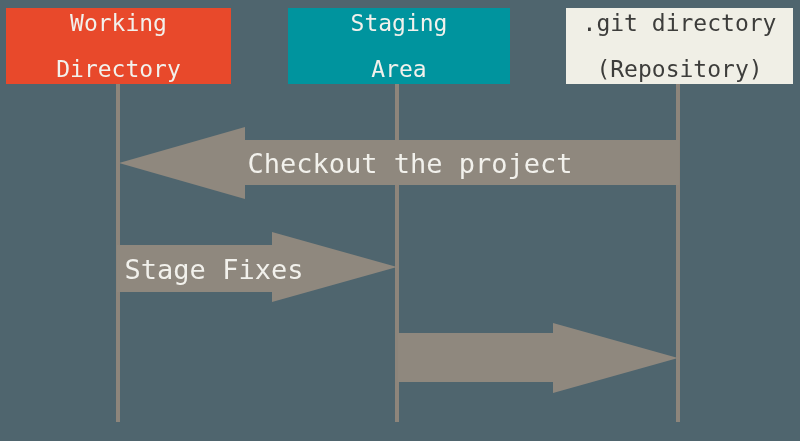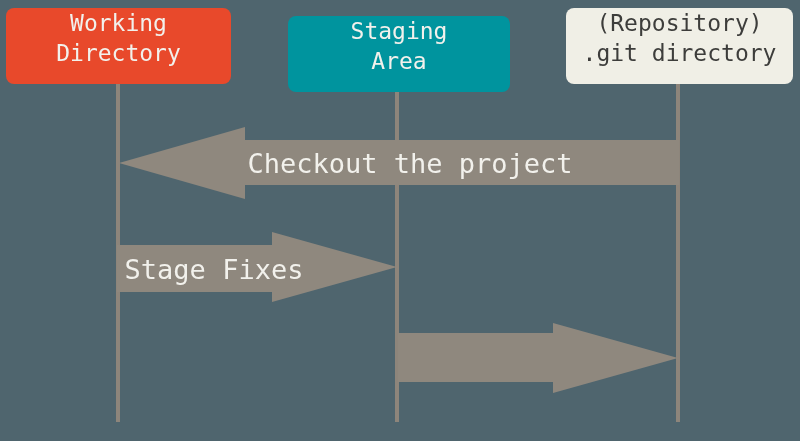--- a/index.html
+++ b/index.html
@@ -6,25 +6,25 @@
   body {
     width: 800px; height: 441px;
     background: #4f656e;
     font-family: "DejaVu Sans Mono", "Liberation Mono", monospace;
     overflow: hidden;
   }
   .stage-canvas { position: relative; width: 800px; height: 441px; background: #4f656e; }
   .layer-svg { position: absolute; left: 0; top: 0; }
   .col-box {
     position: absolute; top: 8px; height: 76px;
-    display: flex; flex-direction: column; align-items: center; justify-content: flex-start;
-    font-size: 23px; line-height: 30px; white-space: nowrap; border-radius: 8px;
+    display: flex; flex-direction: column; align-items: center; justify-content: space-between;
+    font-size: 23px; line-height: 30px; white-space: nowrap;
   }
   .box-working { left: 6px;   width: 225px; background: #e8492b; color: #f2f1ec; }
-  .box-staging { left: 288px; width: 222px; background: #00949e; color: #f2f1ec; margin-top: 8px; }
+  .box-staging { left: 288px; width: 222px; background: #00949e; color: #f2f1ec; }
   .box-git     { left: 566px; width: 227px; background: #f0efe6; color: #3d3d3b; }
   .arrow-label {
     position: absolute; transform: translate(-50%, -50%);
     color: #f2f1ec; font-size: 27px; white-space: nowrap;
   }
   .lbl-checkout { left: 410px; top: 163px; }
   .lbl-stage    { left: 214px; top: 269px; }
   .lbl-commit   { left: 482px; top: 358px; }
 </style>
 </head>
@@ -49,20 +49,20 @@
     <span>Working</span>
     <span>Directory</span>
   </div>
 
   <div class="col-box box-staging">
     <span>Staging</span>
     <span>Area</span>
   </div>
 
   <div class="col-box box-git">
+    <span>.git directory</span>
     <span>(Repository)</span>
-    <span>.git directory</span>
   </div>
 
   <div class="arrow-label lbl-checkout">Checkout the project</div>
   <div class="arrow-label lbl-stage">Stage Fixes</div>
 
 </div>
 
 </body></html>

